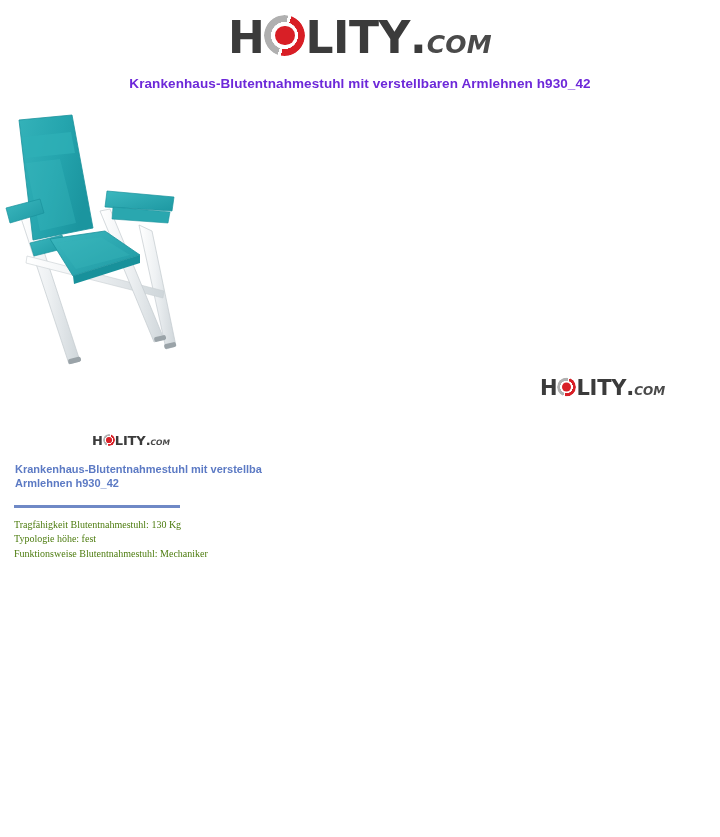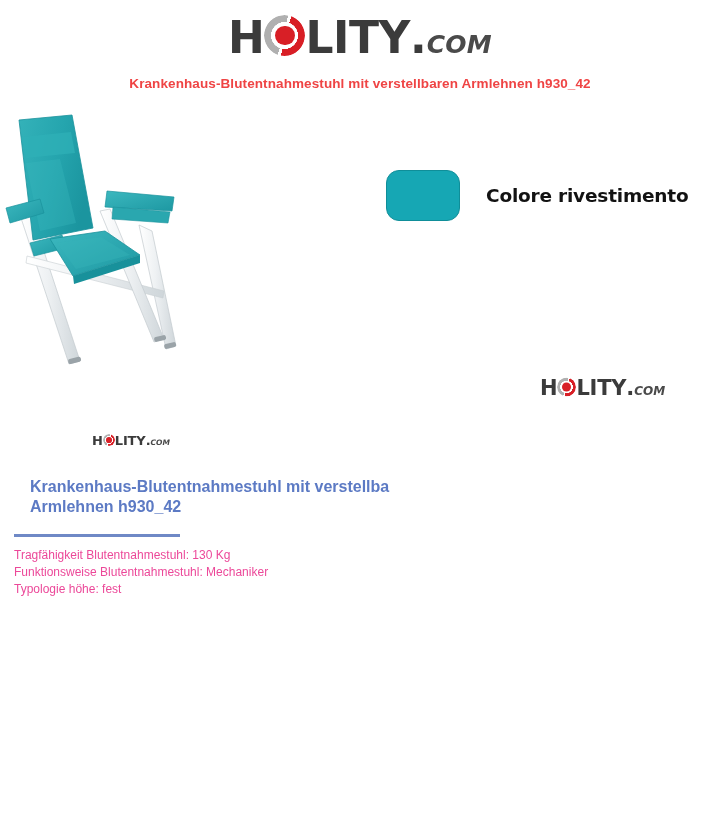--- a/index.html
+++ b/index.html
@@ -92,21 +92,21 @@
   #page-header {
     height: 72px;
     display: flex;
     align-items: center;
     justify-content: center;
   }
 
   
   #page-title {
     text-align: center;
-    color: #ef4444;
+    color: #6d28d9;
     font-size: 13.5px;
     font-weight: bold;
     letter-spacing: 0.1px;
     padding: 4px 0 10px 0;
   }
 
   
   #showcase {
     position: relative;
     height: 360px;
@@ -169,42 +169,43 @@
     left: 540px;
     top: 275px;
   }
 
   
   #details {
     padding: 0 0 0 14px;
   }
   #details-heading {
     color: #5c7ac4;
-    font-size: 16px;
+    font-size: 11px;
     font-weight: bold;
     line-height: 1.28;
     max-width: 390px;
-    margin: 16px;
+    margin: 1px;
   }
   #details-divider {
     width: 166px;
     height: 3px;
     background: #6f89c6;
     margin: 15px 0 10px 0;
   }
   #spec-list {
     list-style: none;
     margin: 0;
     padding: 0;
   }
   #spec-list li {
-    font-size: 12px;
-    color: #ec4899;
+    font-size: 10px;
+    color: #4d7c0f;
     line-height: 1.42;
     white-space: nowrap;
+    font-family: Liberation Serif, serif;
   }
 </style>
 </head>
 <body>
 
 <div id="page-header">
   <div class="logo" id="header-logo">
     <span class="lg-h">H</span>
       <span class="lg-o">
         <span class="ring-gray"></span>
@@ -280,24 +281,20 @@
         <span class="ring-gray"></span>
         <span class="ring-red"></span>
         <span class="dot-red"></span>
       </span>
       <span class="lg-lity">LITY</span>
       <span class="lg-dot">.</span>
       <span class="lg-com">COM</span>
   </div>
 
   <div id="swatch-panel">
-    <div class="swatch-row">
-      <div class="swatch-chip fill-teal"></div>
-      <div class="swatch-label">Colore rivestimento</div>
-    </div>
   </div>
 
   <div class="logo wm-md" id="brand-watermark-right">
     <span class="lg-h">H</span>
       <span class="lg-o">
         <span class="ring-gray"></span>
         <span class="ring-red"></span>
         <span class="dot-red"></span>
       </span>
       <span class="lg-lity">LITY</span>
@@ -307,16 +304,16 @@
 </div>
 
 <div id="details">
   <h2 id="details-heading">
     <span>Krankenhaus-Blutentnahmestuhl mit verstellba</span><br>
     <span>Armlehnen h930_42</span>
   </h2>
   <div id="details-divider"></div>
   <ul id="spec-list">
     <li>Tragfähigkeit Blutentnahmestuhl: 130 Kg</li>
+    <li>Typologie höhe: fest</li>
     <li>Funktionsweise Blutentnahmestuhl: Mechaniker</li>
-    <li>Typologie höhe: fest</li>
   </ul>
 </div>
 
 </body></html>

